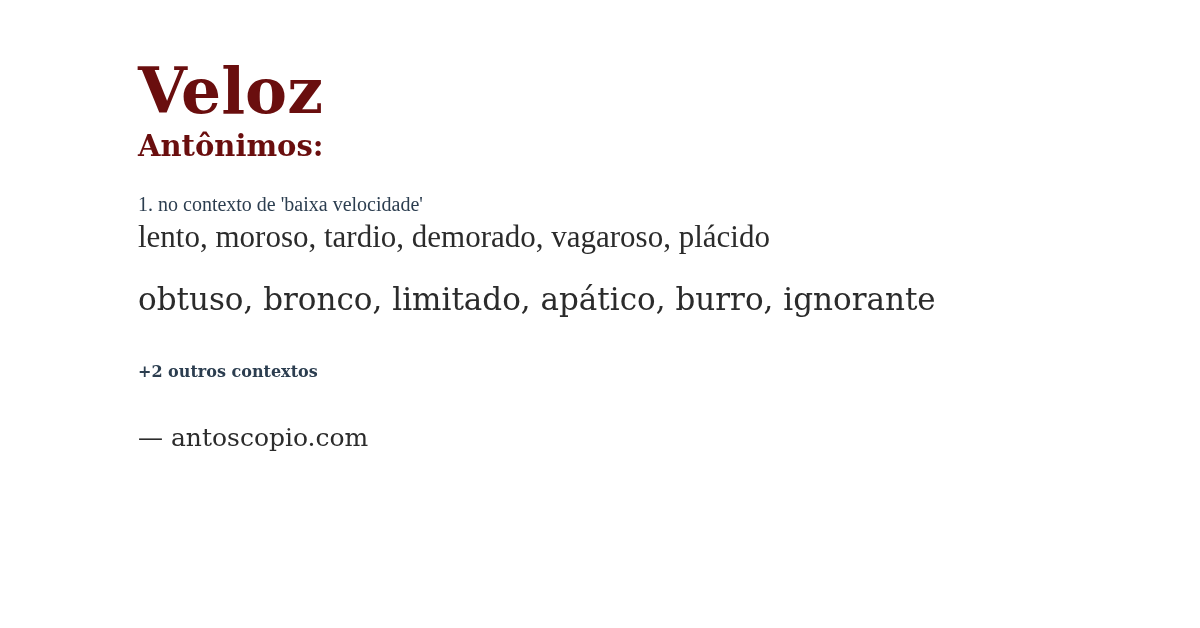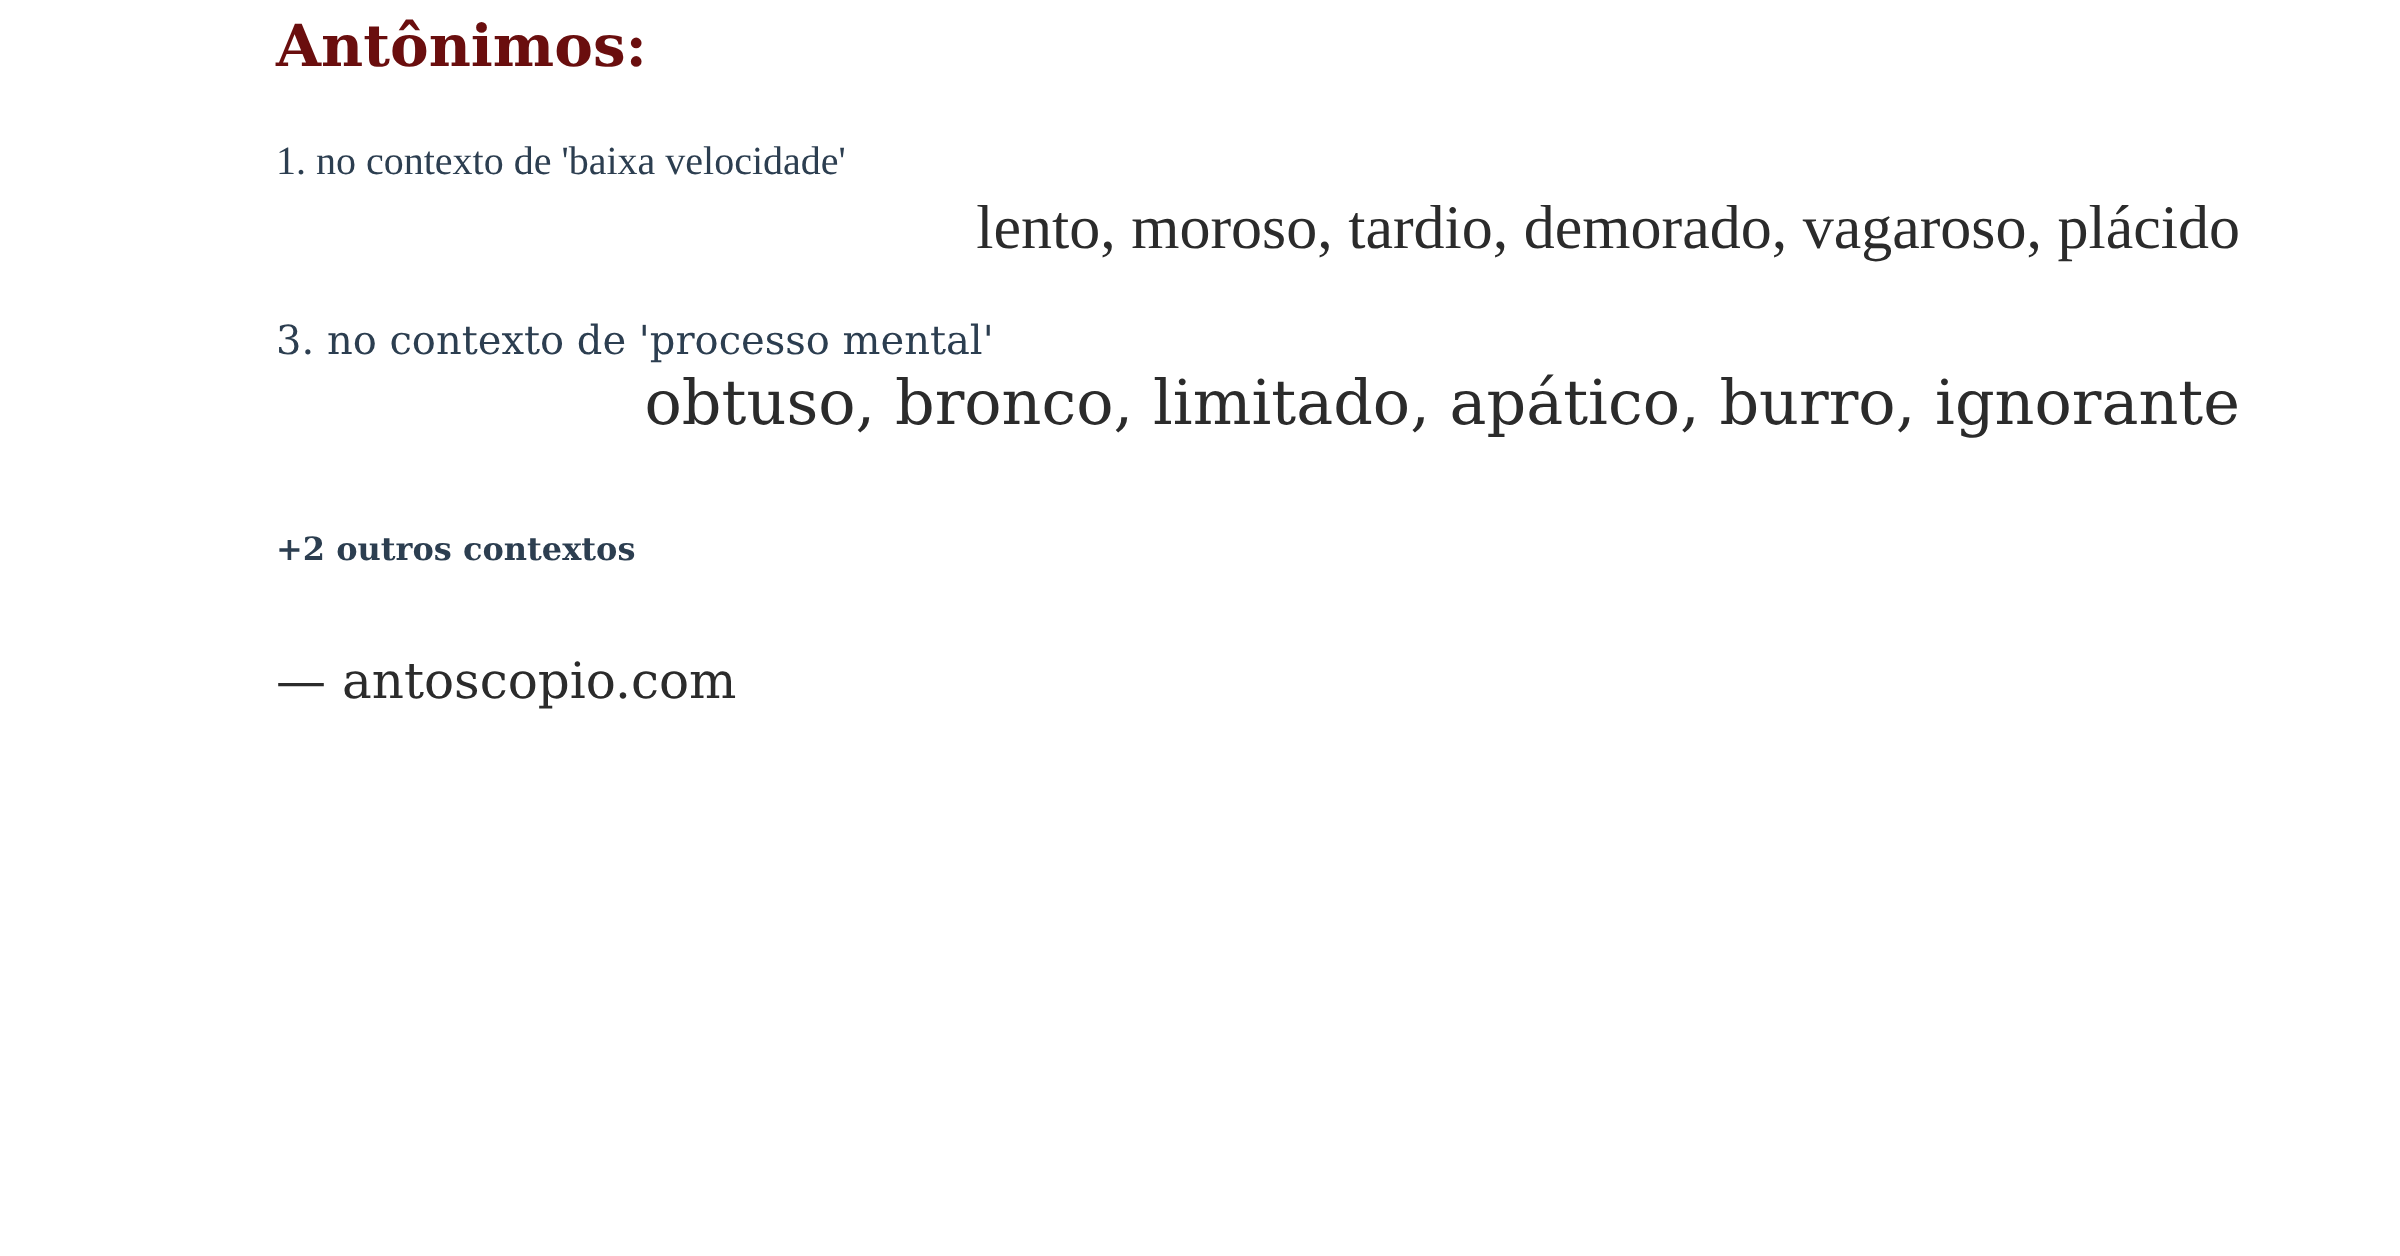--- a/index.html
+++ b/index.html
@@ -42,21 +42,20 @@
   .context-label {
     font-size: 20px;
     line-height: 1.2;
     color: var(--context-label);
   }
   .antonym-list {
     margin-top: 2px;
     font-size: 31px;
     line-height: 1.2;
     color: var(--body-text);
-    text-align: right;
   }
   .more-contexts {
     margin-top: 44px;
     font-size: 16px;
     line-height: 1.2;
     color: var(--context-label);
     cursor: pointer;
     display: inline-block;
     font-weight: bold;
   }
@@ -65,31 +64,31 @@
     font-size: 25px;
     line-height: 1.2;
     color: var(--body-text);
   }
 </style>
 </head>
 <body>
 
 <div class="card">
 
+  <h1 class="word-title">Veloz</h1>
 
   <h2 class="antonyms-heading">Antônimos:</h2>
 
   <section class="context-block first">
     <div class="context-label">1. no contexto de 'baixa velocidade'</div>
     <div class="antonym-list">lento, moroso, tardio, demorado, vagaroso, plácido</div>
   </section>
 
 
   <section class="context-block">
-    <div class="context-label">3. no contexto de 'processo mental'</div>
     <div class="antonym-list">obtuso, bronco, limitado, apático, burro, ignorante</div>
   </section>
 
   <div class="more-contexts">+2 outros contextos</div>
 
   <div class="attribution">— antoscopio.com</div>
 
 </div>
 
 </body></html>

